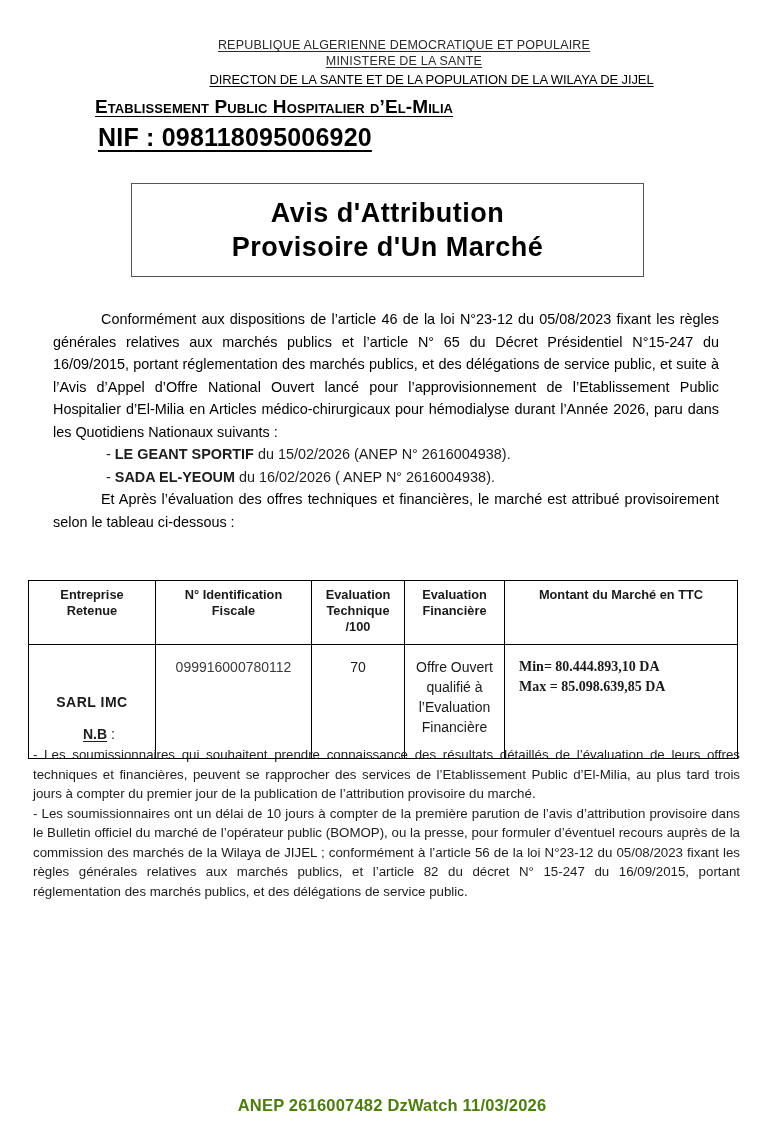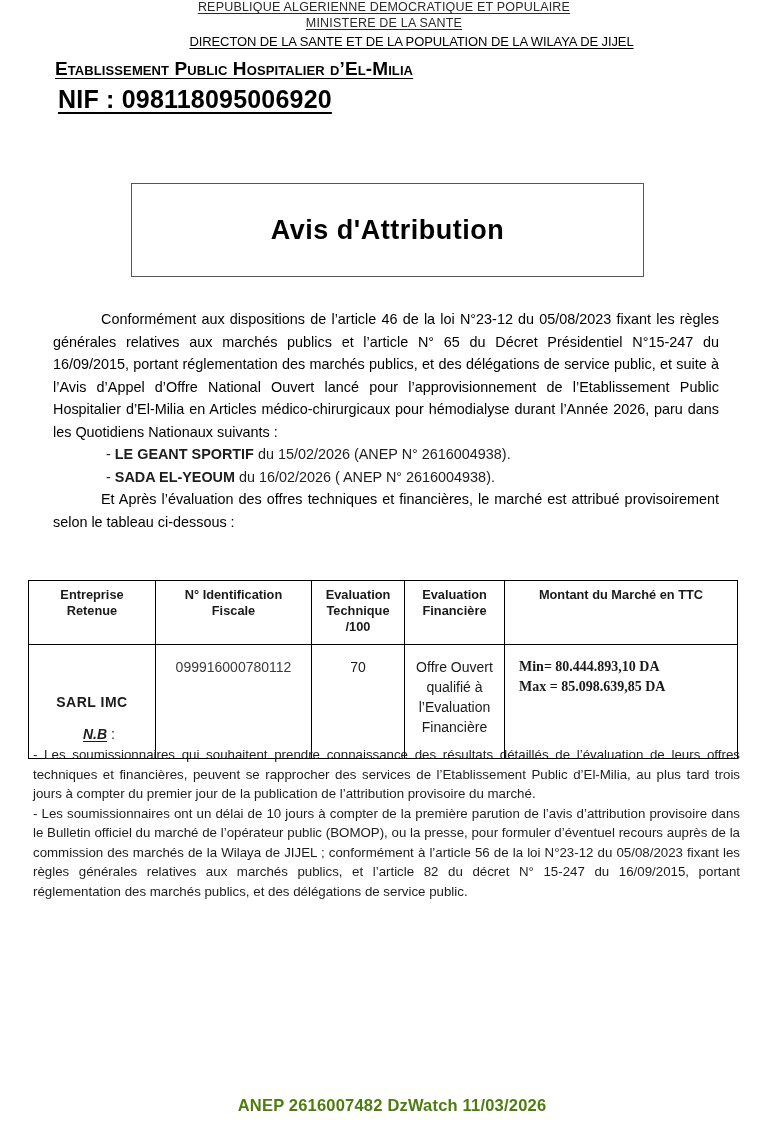--- a/index.html
+++ b/index.html
@@ -17,21 +17,23 @@
   }
   .page {
     position: relative;
     width: 768px;
     height: 1138px;
     overflow: hidden;
   }
 
   
   .hdr-wrap {
-    text-align: center;
+    padding-top: 38px;
+    text-align: center;
+    margin-left: 40px;
   }
   .hdr-republic {
     font-size: 12.5px;
     letter-spacing: 0.2px;
     color: #2a2a2a;
     text-decoration: underline;
     text-underline-offset: 2px;
     line-height: 15px;
     white-space: nowrap;
   }
@@ -202,21 +204,20 @@
   .nb-label {
     padding-left: 50px;
     font-size: 14px;
     color: #1d1d1d;
     margin-bottom: 3px;
   }
   .nb-label b {
     font-weight: bold;
     text-decoration: underline;
     text-underline-offset: 2px;
-    font-style: italic;
   }
   p.nb {
     margin: 0;
     text-align: justify;
     text-justify: inter-word;
     font-size: 13.3px;
     line-height: 19.5px;
     color: #1d1d1d;
   }
   p.nb + p.nb { margin-top: 0px; }
@@ -241,20 +242,21 @@
   <div class="hdr-wrap">
     <div class="hdr-republic">REPUBLIQUE ALGERIENNE DEMOCRATIQUE ET POPULAIRE</div>
     <div class="hdr-ministere">MINISTERE DE LA SANTE</div>
     <div class="hdr-direction">DIRECTON DE LA SANTE ET DE  LA POPULATION DE LA WILAYA DE JIJEL</div>
     <div class="hdr-etab">Etablissement Public Hospitalier d’El-Milia</div>
     <div class="hdr-nif">NIF : 098118095006920</div>
   </div>
 
   <div class="title-box">
     <div class="title-line">Avis d'Attribution</div>
+    <div class="title-line">Provisoire d'Un Marché</div>
   </div>
 
   <div class="body-wrap">
     <p class="just"><span class="indent"></span><span>Conformément aux dispositions de l’article 46 de la loi N°23-12 du 05/08/2023 fixant les règles générales relatives aux marchés publics et l’article N° 65 du Décret Présidentiel N°15-247 du 16/09/2015, portant  réglementation des marchés publics, et des délégations de service public, et suite à l’Avis d’Appel d’Offre National Ouvert lancé pour l’approvisionnement de l’Etablissement Public Hospitalier d’El-Milia en Articles médico-chirurgicaux pour hémodialyse durant l’Année 2026, paru dans les Quotidiens Nationaux suivants :</span></p>
 
     <div class="news-line">
       <span>-</span>
       <b>LE GEANT SPORTIF</b><span> du 15/02/2026 (ANEP N° 2616004938).</span>
     </div>
     <div class="news-line">

